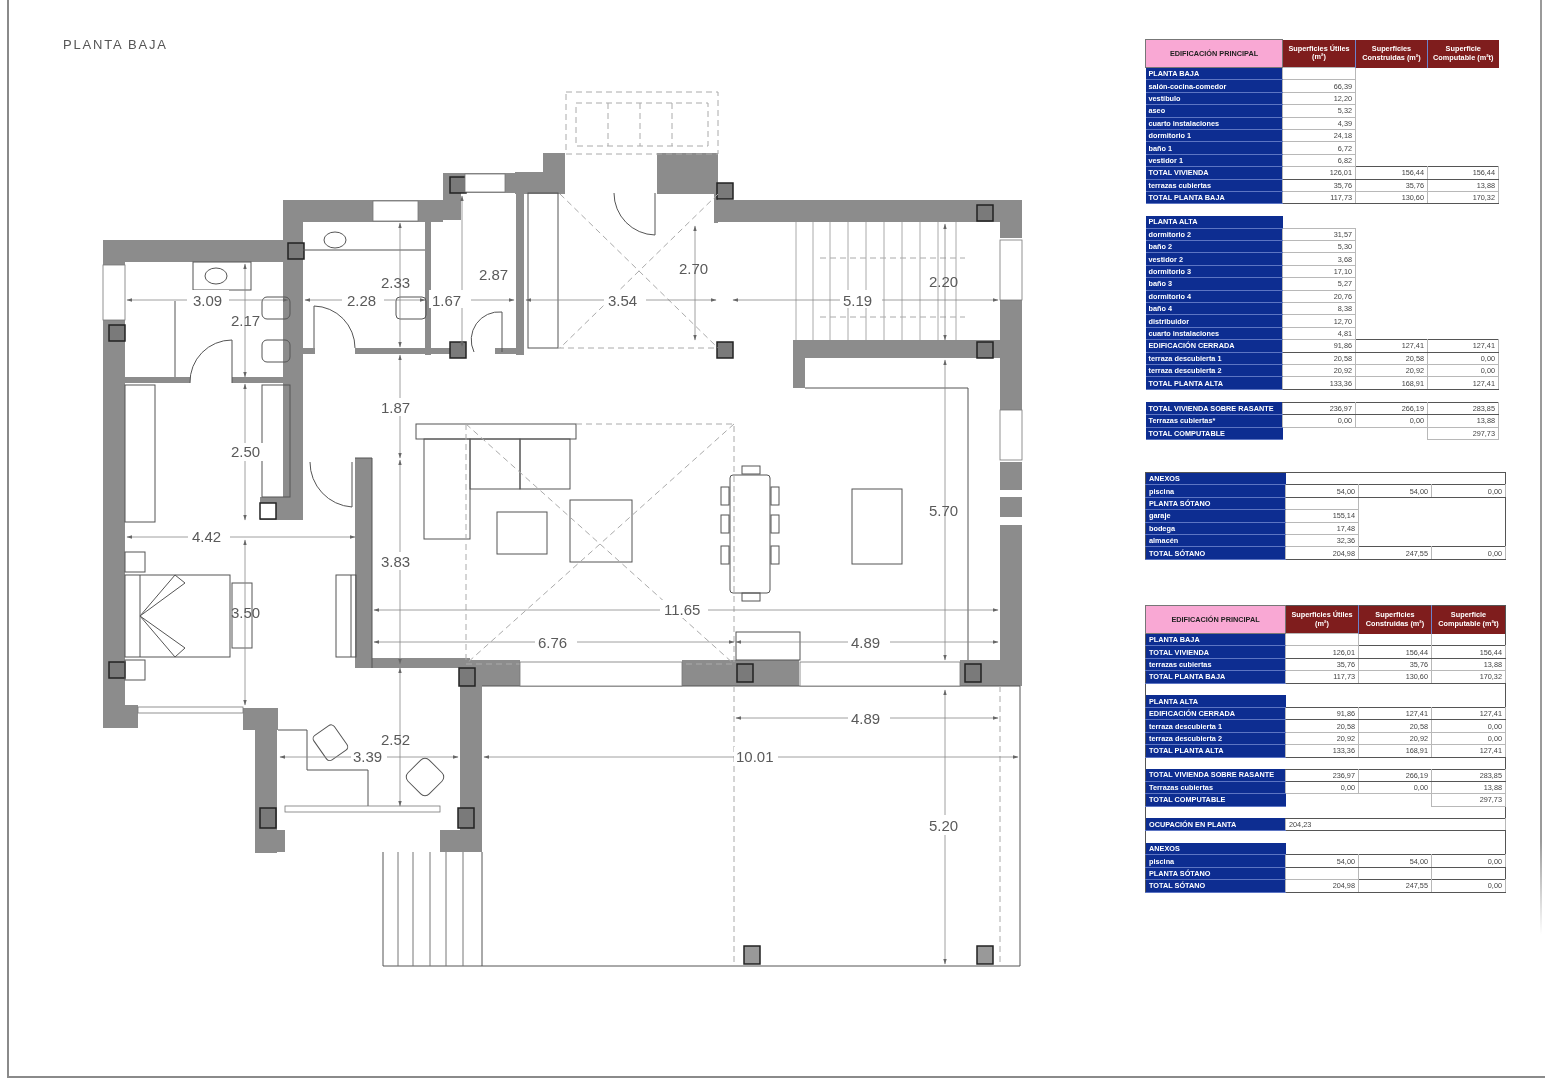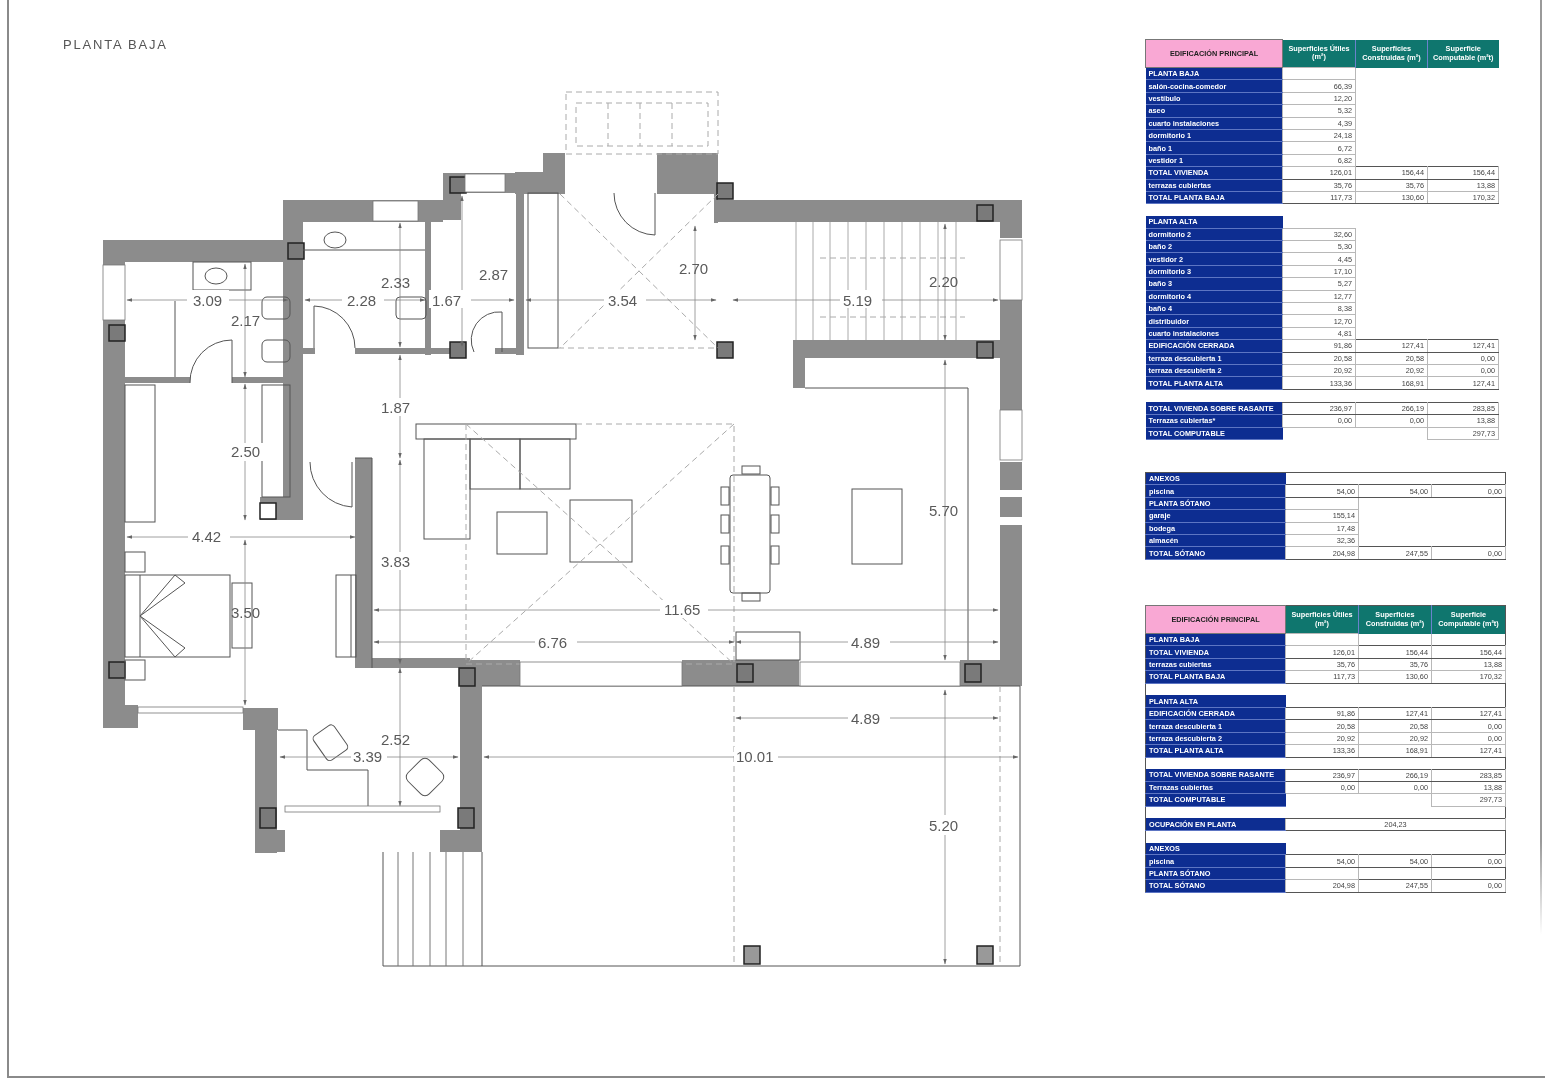--- a/index.html
+++ b/index.html
@@ -15,21 +15,21 @@
   .tbl { position: absolute; border-collapse: collapse; font-family: "Liberation Sans", sans-serif; font-size: 7.3px; table-layout: fixed; }
   .tbl td { height: 12.4px; padding: 0 3px; white-space: nowrap; overflow: hidden; }
   .tbl td.lbl { background: #0d2d91; color: #ffffff; border-bottom: 1px solid #5d75c3; font-weight: bold; }
   .tbl td.lbl.b { font-weight: bold; }
   .tbl td.num { text-align: right; color: #444; background: #fff; border: 1px solid #b8b8b8; }
   .tbl td.empty { background: #fff; border: none; }
   .tbl td.emptyb { background: #fff; border-left: 1px solid #b8b8b8; border-right: 1px solid #b8b8b8; }
   .tbl tr.total td.num { border-top: 1.5px solid #555; border-bottom: 1.5px solid #555; }
   .tbl th { height: 28px; font-size: 7.3px; font-weight: bold; padding: 0 2px; }
   .tbl th.main { background: #f9a8d4; color: #222; border: 1px solid #777; }
-  .tbl th.col { background: #0f766e; color: #fff; border-left: 1px solid #6b82cc; line-height: 1.2; }
+  .tbl th.col { background: #7f1d1d; color: #fff; border-left: 1px solid #6b82cc; line-height: 1.2; }
   .tbl tr.spacer td { height: 10px; background: #fff; }
 </style>
 </head>
 <body>
 
 <div class="page-border-left"></div>
 <div class="page-border-bottom"></div>
 <div class="page-border-right"></div>
 
 <div class="sheet-title">PLANTA BAJA</div>
@@ -395,51 +395,51 @@
         <td colspan="4" style="height:12px"></td>
       </tr>
   <tr>
         <td class="lbl b">PLANTA ALTA</td>
         <td class="empty"></td>
         <td class="empty"></td>
         <td class="empty"></td>
       </tr>
   <tr>
         <td class="lbl">dormitorio 2</td>
-        <td class="num">32,60</td>
+        <td class="num">31,57</td>
         <td class="empty"></td>
         <td class="empty"></td>
       </tr>
   <tr>
         <td class="lbl">baño 2</td>
         <td class="num">5,30</td>
         <td class="empty"></td>
         <td class="empty"></td>
       </tr>
   <tr>
         <td class="lbl">vestidor 2</td>
-        <td class="num">4,45</td>
+        <td class="num">3,68</td>
         <td class="empty"></td>
         <td class="empty"></td>
       </tr>
   <tr>
         <td class="lbl">dormitorio 3</td>
         <td class="num">17,10</td>
         <td class="empty"></td>
         <td class="empty"></td>
       </tr>
   <tr>
         <td class="lbl">baño 3</td>
         <td class="num">5,27</td>
         <td class="empty"></td>
         <td class="empty"></td>
       </tr>
   <tr>
         <td class="lbl">dormitorio 4</td>
-        <td class="num">12,77</td>
+        <td class="num">20,76</td>
         <td class="empty"></td>
         <td class="empty"></td>
       </tr>
   <tr>
         <td class="lbl">baño 4</td>
         <td class="num">8,38</td>
         <td class="empty"></td>
         <td class="empty"></td>
       </tr>
   <tr>
@@ -641,21 +641,21 @@
         <td class="lbl b">TOTAL COMPUTABLE</td>
         <td class="empty"></td>
         <td class="empty"></td>
         <td class="num">297,73</td>
       </tr>
   <tr class="spacer">
         <td colspan="4" style="height:12px"></td>
       </tr>
   <tr class="total">
         <td class="lbl b">OCUPACIÓN EN PLANTA</td>
-        <td class="num" colspan="3" style="text-align:center">204,23</td>
+        <td class="num" colspan="3" style="text-align:left">204,23</td>
       </tr>
   <tr class="spacer">
         <td colspan="4" style="height:12px"></td>
       </tr>
   <tr>
         <td class="lbl b">ANEXOS</td>
         <td class="empty" colspan="3"></td>
       </tr>
   <tr class="total">
         <td class="lbl">piscina</td>

